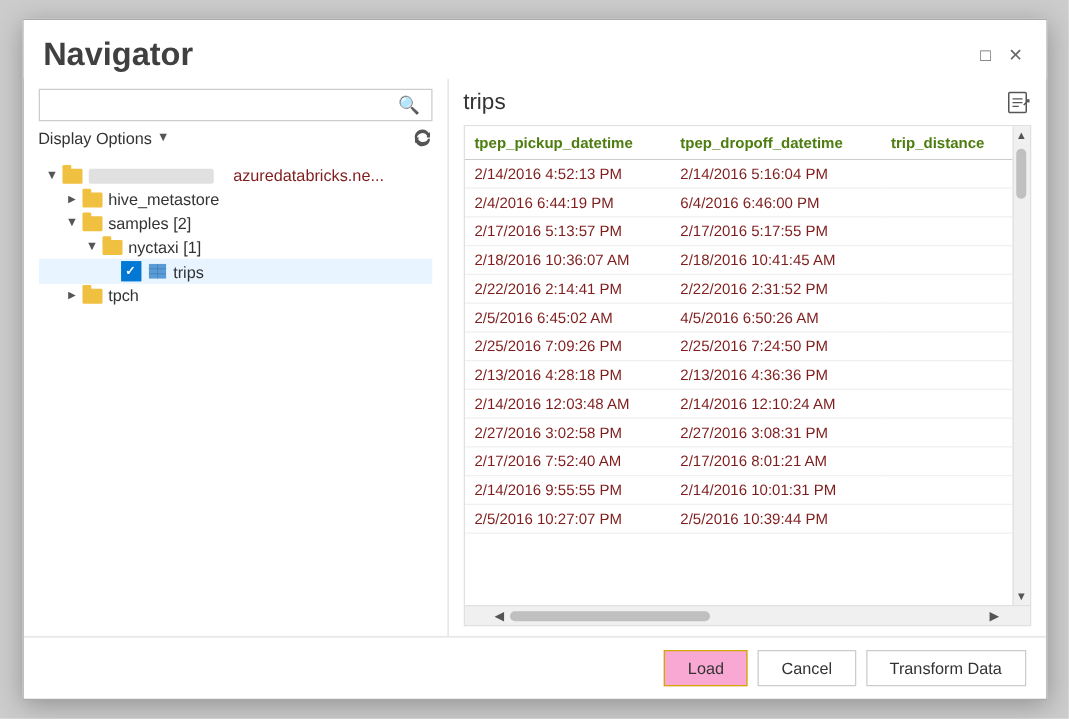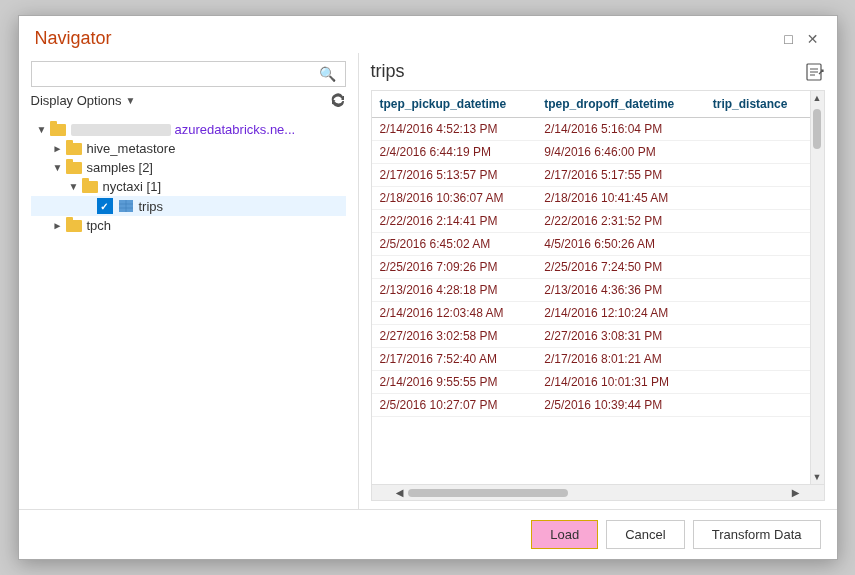--- a/index.html
+++ b/index.html
@@ -23,23 +23,23 @@
       position: relative;
     }
     .title-bar {
       display: flex;
       align-items: center;
       justify-content: space-between;
       padding: 12px 16px 4px 16px;
       background: #fff;
     }
     .title-bar-left {
-      font-size: 18px;
-      font-weight: 400;
-      color: #c2410c;
+      font-size: 26px;
+      font-weight: 700;
+      color: #404040;
     }
     .title-bar-controls {
       display: flex;
       gap: 8px;
       align-items: center;
     }
     .title-btn {
       width: 16px;
       height: 16px;
       display: flex;
@@ -232,21 +232,21 @@
       width: 100%;
       border-collapse: collapse;
       font-size: 12px;
     }
     .data-table thead th {
       background: #fff;
       border-bottom: 1px solid #ccc;
       padding: 6px 8px;
       text-align: left;
       font-weight: 600;
-      color: #0c4a6e;
+      color: #4d7c0f;
       white-space: nowrap;
       position: sticky;
       top: 0;
       z-index: 1;
     }
     .data-table tbody td {
       padding: 4px 8px;
       border-bottom: 1px solid #f0f0f0;
       color: #7f1d1d;
       white-space: nowrap;
@@ -397,21 +397,21 @@
       </div>
 
       <div class="tree-container">
 
         <div class="tree-item tree-indent-1">
           <span class="chevron">▼</span>
           <span class="folder-icon">
             <div class="folder-shape"></div>
           </span>
           <span class="item-label-blurred"></span>
-          <span class="item-label" style="margin-left:4px;color:#6d28d9;">azuredatabricks.ne...</span>
+          <span class="item-label" style="margin-left:16px;color:#7f1d1d;">azuredatabricks.ne...</span>
         </div>
 
         <div class="tree-item tree-indent-2">
           <span class="chevron">►</span>
           <span class="folder-icon">
             <div class="folder-shape"></div>
           </span>
           <span class="item-label">hive_metastore</span>
         </div>
 
@@ -480,21 +480,21 @@
                 </tr>
               </thead>
               <tbody id="table-body">
               <tr>
                     <td>2/14/2016 4:52:13 PM</td>
                     <td>2/14/2016 5:16:04 PM</td>
                     <td></td>
                   </tr>
                   <tr>
                     <td>2/4/2016 6:44:19 PM</td>
-                    <td>9/4/2016 6:46:00 PM</td>
+                    <td>6/4/2016 6:46:00 PM</td>
                     <td></td>
                   </tr>
                   <tr>
                     <td>2/17/2016 5:13:57 PM</td>
                     <td>2/17/2016 5:17:55 PM</td>
                     <td></td>
                   </tr>
                   <tr>
                     <td>2/18/2016 10:36:07 AM</td>
                     <td>2/18/2016 10:41:45 AM</td>

